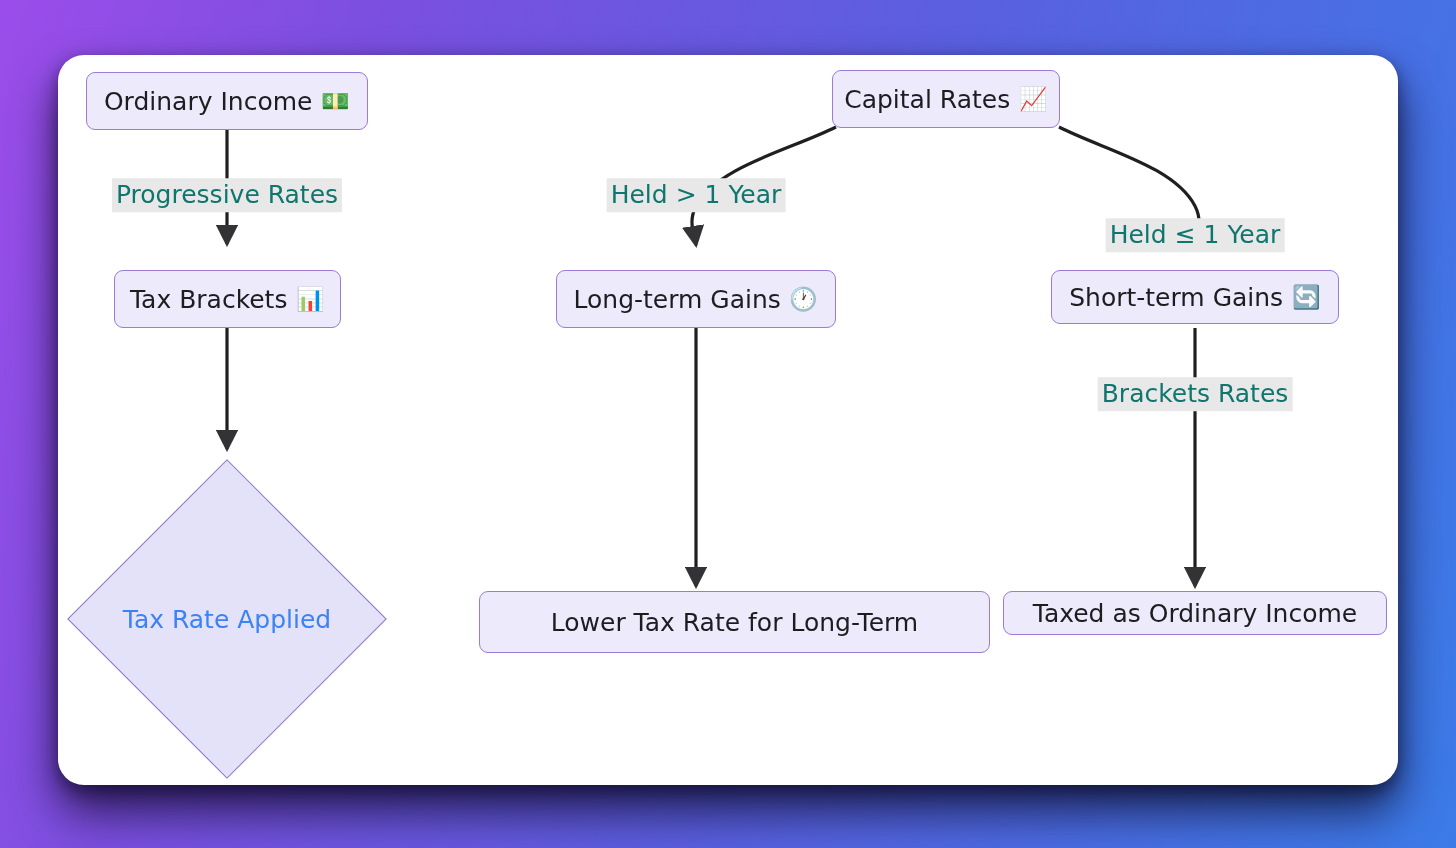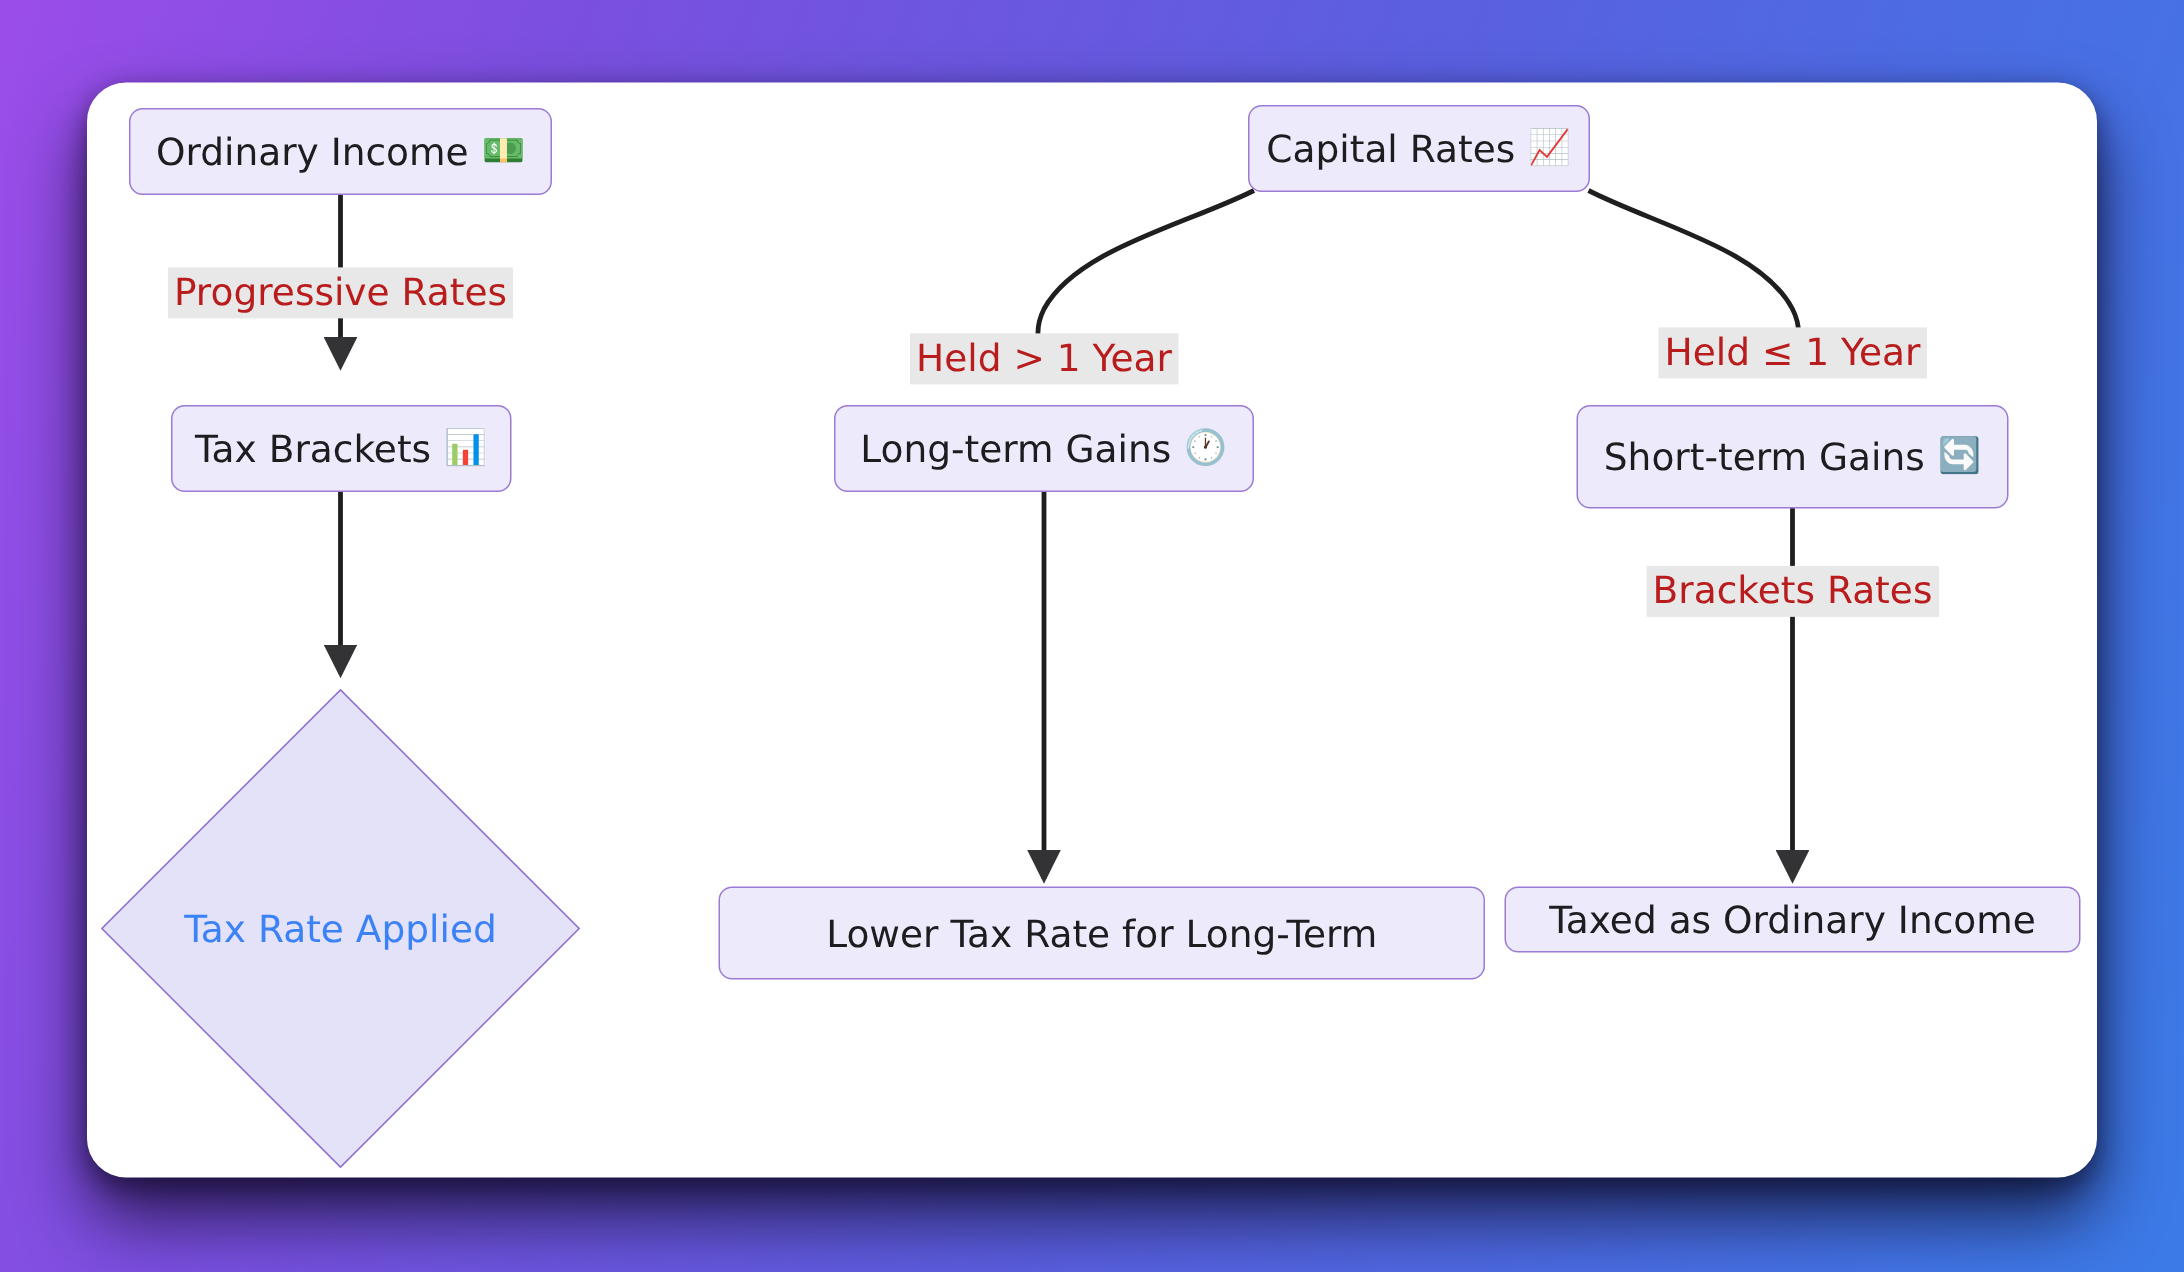--- a/index.html
+++ b/index.html
@@ -94,21 +94,21 @@
     font-size: 25px;
     color: #3b82f6;
     white-space: nowrap;
     line-height: 1;
   }
 
   
   .edge-label {
     position: absolute;
     background: #E8E8E8;
-    color: #b91c1c;
+    color: #0f766e;
     font-size: 25px;
     line-height: 1.18;
     white-space: nowrap;
     padding: 2px 4px;
     transform: translate(-50%, -50%);
   }
 </style>
 </head>
 <body>
 
@@ -154,35 +154,35 @@
   <div class="node" style="left:832px; top:70px; width:228px; height:58px;">
     <span class="node-label">Capital Rates</span>
     <span class="node-emoji">📈</span>
   </div>
 
   <div class="node" style="left:556px; top:270px; width:280px; height:58px;">
     <span class="node-label">Long-term Gains</span>
     <span class="node-emoji">🕐</span>
   </div>
 
-  <div class="node" style="left:1051px; top:270px; width:288px; height:69px;">
+  <div class="node" style="left:1051px; top:270px; width:288px; height:54px;">
     <span class="node-label">Short-term Gains</span>
     <span class="node-emoji">🔄</span>
   </div>
 
   <div class="node" style="left:479px; top:591px; width:511px; height:62px;">
     <span class="node-label">Lower Tax Rate for Long-Term</span>
   </div>
 
   <div class="node" style="left:1003px; top:591px; width:384px; height:44px;">
     <span class="node-label">Taxed as Ordinary Income</span>
   </div>
 
   <div class="edge-label" style="left:227px; top:195px;">Progressive Rates</div>
 
-  <div class="edge-label" style="left:696px; top:195px;margin-top:44px;">Held &gt; 1 Year</div>
+  <div class="edge-label" style="left:696px; top:195px;">Held &gt; 1 Year</div>
 
   <div class="edge-label" style="left:1195px; top:195px;margin-top:40px;">Held ≤ 1 Year</div>
 
 
   <div class="edge-label" style="left:1195px; top:394px;">Brackets Rates</div>
 
 </div>
 
 </body></html>

